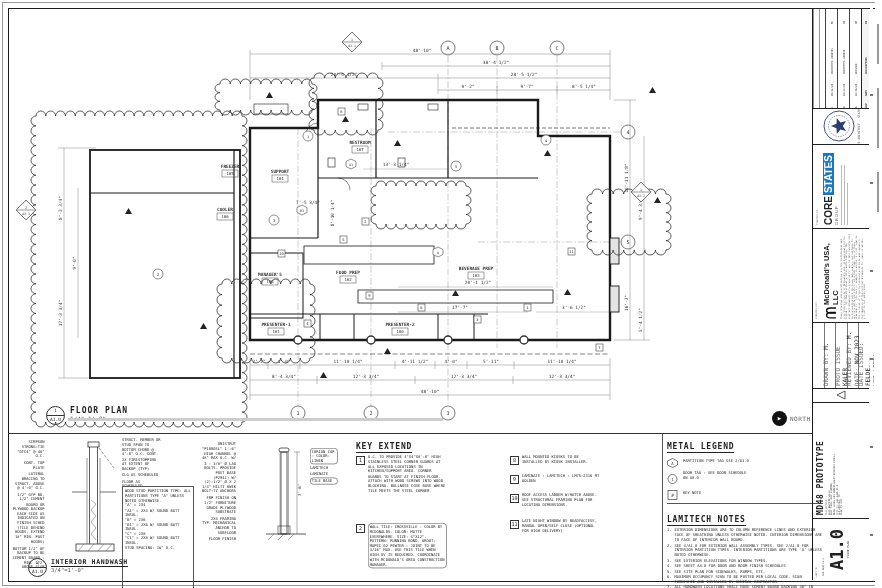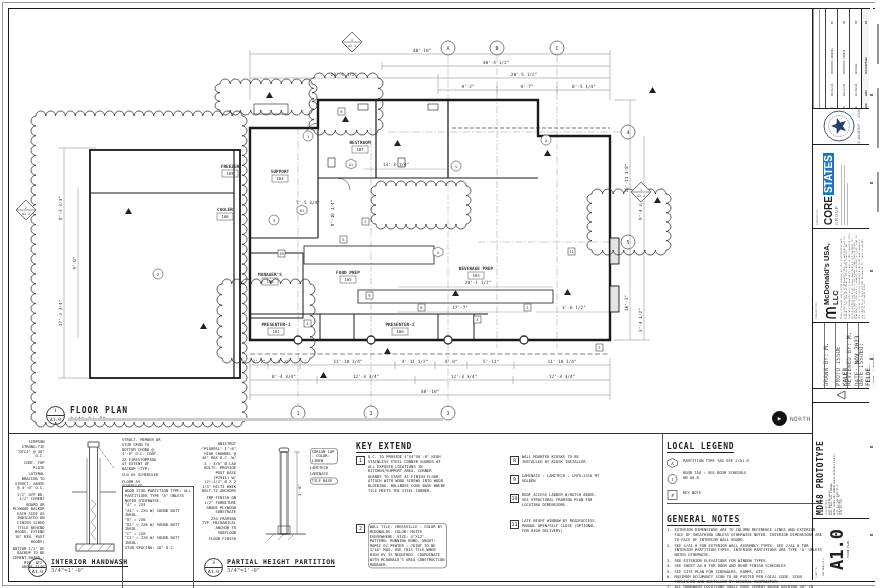--- a/index.html
+++ b/index.html
@@ -506,30 +506,20 @@
           <line x1="30" y1="14" x2="36" y2="14" stroke-width="0.4"></line>
         </g>
         <text x="37" y="58" font-size="4" transform="rotate(-90 37 58)">3'-6"</text>
       </svg>
       <div class="callouts tiny" style="left:112px;top:14px;width:48px;">
 
       <div class="co clouded">CORIAN CAP - COLOR: LINEN</div>
           <div class="co">LAMITECH LAMINATE</div>
           <div class="co clouded">TILE BASE</div>
         </div>
-      <div class="detail-title" style="position:absolute;left:6px;top:122px;">
-        <div class="dbub">
-            <span class="dn">3</span>
-            <span class="ds">A1.0</span>
-          </div>
-        <div class="dt-text">
-          <div class="t1">PARTIAL HEIGHT PARTITION</div>
-          <div class="t2">3/4"=1'-0"</div>
-        </div>
-      </div>
     </div>
 
     <div class="panel" style="left:348px;width:302px;">
       <div class="sec-title">KEY EXTEND</div>
       <div style="display:flex;gap:6px;">
         <div style="width:148px;">
 
             <div class="kn-item">
               <span class="kn-num">1</span>
               <span class="kn-body tiny"><span>G.C. TO PROVIDE 4"X4"X8'-0" HIGH STAINLESS STEEL CORNER GUARDS AT ALL EXPOSED LOCATIONS IN KITCHEN/SUPPORT AREA. CORNER GUARDS TO START AT FINISH FLOOR. ATTACH WITH WOOD SCREWS INTO WOOD BLOCKING. BULLNOSE COVE BASE WHERE TILE MEETS THE STEEL CORNER.</span><span class="kn-sub"></span></span>
@@ -560,21 +550,21 @@
 
             <div class="kn-item">
               <span class="kn-num">11</span>
               <span class="kn-body tiny"><span>LATE NIGHT WINDOW BY READYACCESS, MANUAL OPEN/SELF CLOSE (OPTIONAL FOR HIGH DELIVERY)</span><span class="kn-sub"></span></span>
             </div>
           </div>
       </div>
     </div>
 
     <div class="panel" style="left:654px;width:156px;border-left:0.7px solid #555;padding-left:4px;">
-      <div class="sec-title">LOCAL LEGEND</div>
+      <div class="sec-title">METAL LEGEND</div>
       <div class="sl-item">
         <svg width="11" height="10">
             <polygon points="5.5,0.5 10.5,3 10.5,7 5.5,9.5 0.5,7 0.5,3" fill="none" stroke="#444" stroke-width="0.7"></polygon>
             <text x="5.5" y="6.8" font-size="4" text-anchor="middle">A</text>
           </svg>
         <span class="tiny" style="width:120px;">PARTITION TYPE TAG SEE 2/A1.0</span>
       </div>
       <div class="sl-item">
         <svg width="11" height="10">
             <circle cx="5.5" cy="5" r="4.5" fill="none" stroke="#444" stroke-width="0.7"></circle>
@@ -582,21 +572,21 @@
           </svg>
         <span class="tiny" style="width:120px;">DOOR TAG - SEE DOOR SCHEDULE ON A8.0</span>
       </div>
       <div class="sl-item" style="border-bottom:0.7px solid #555;padding-bottom:3px;">
         <svg width="11" height="10">
             <rect x="1" y="0.5" width="9" height="9" fill="none" stroke="#444" stroke-width="0.7"></rect>
             <text x="5.5" y="7" font-size="4.5" text-anchor="middle">#</text>
           </svg>
         <span class="tiny" style="width:120px;">KEY NOTE</span>
       </div>
-      <div class="sec-title">GENERAL NOTES</div>
+      <div class="sec-title">LAMITECH NOTES</div>
       <div class="tiny" style="width:172%;">
 
           <div class="gn-item">
             <span class="gn-num">1.</span>
             <span>EXTERIOR DIMENSIONS ARE TO COLUMN REFERENCE LINES AND EXTERIOR FACE OF SHEATHING UNLESS OTHERWISE NOTED. INTERIOR DIMENSIONS ARE TO FACE OF INTERIOR WALL BOARD.</span>
           </div>
 
           <div class="gn-item">
             <span class="gn-num">2.</span>
             <span>SEE 4/A1.0 FOR EXTERIOR WALL ASSEMBLY TYPES. SEE 2/A1.0 FOR INTERIOR PARTITION TYPES. INTERIOR PARTITIONS ARE TYPE 'A' UNLESS NOTED OTHERWISE.</span>

